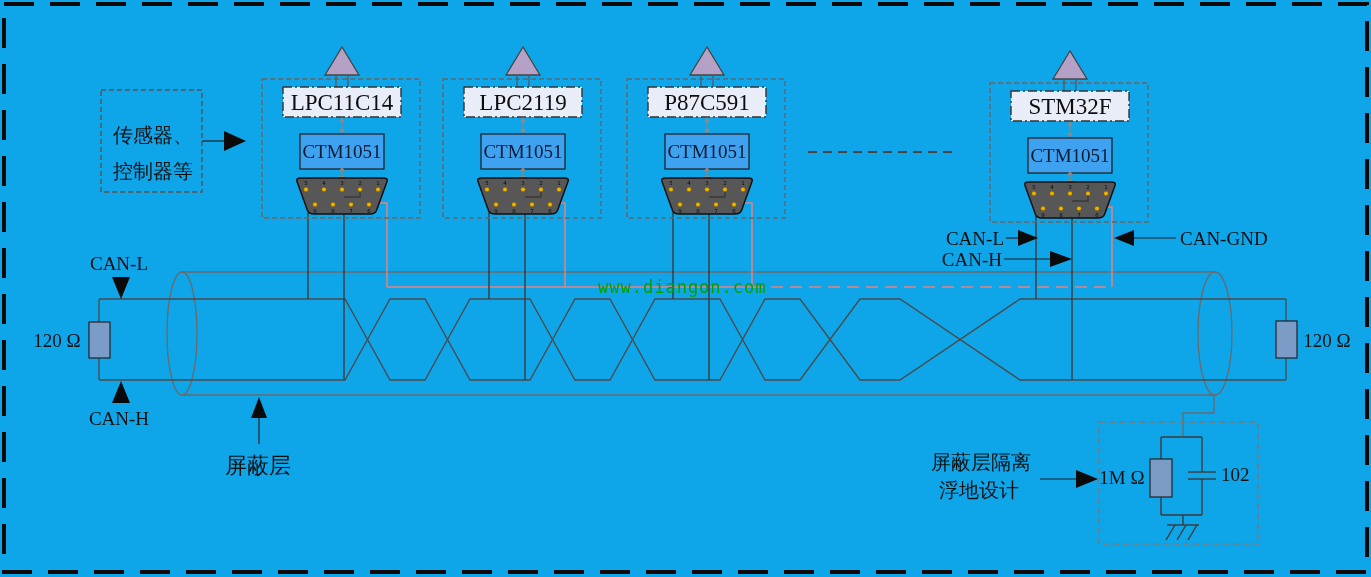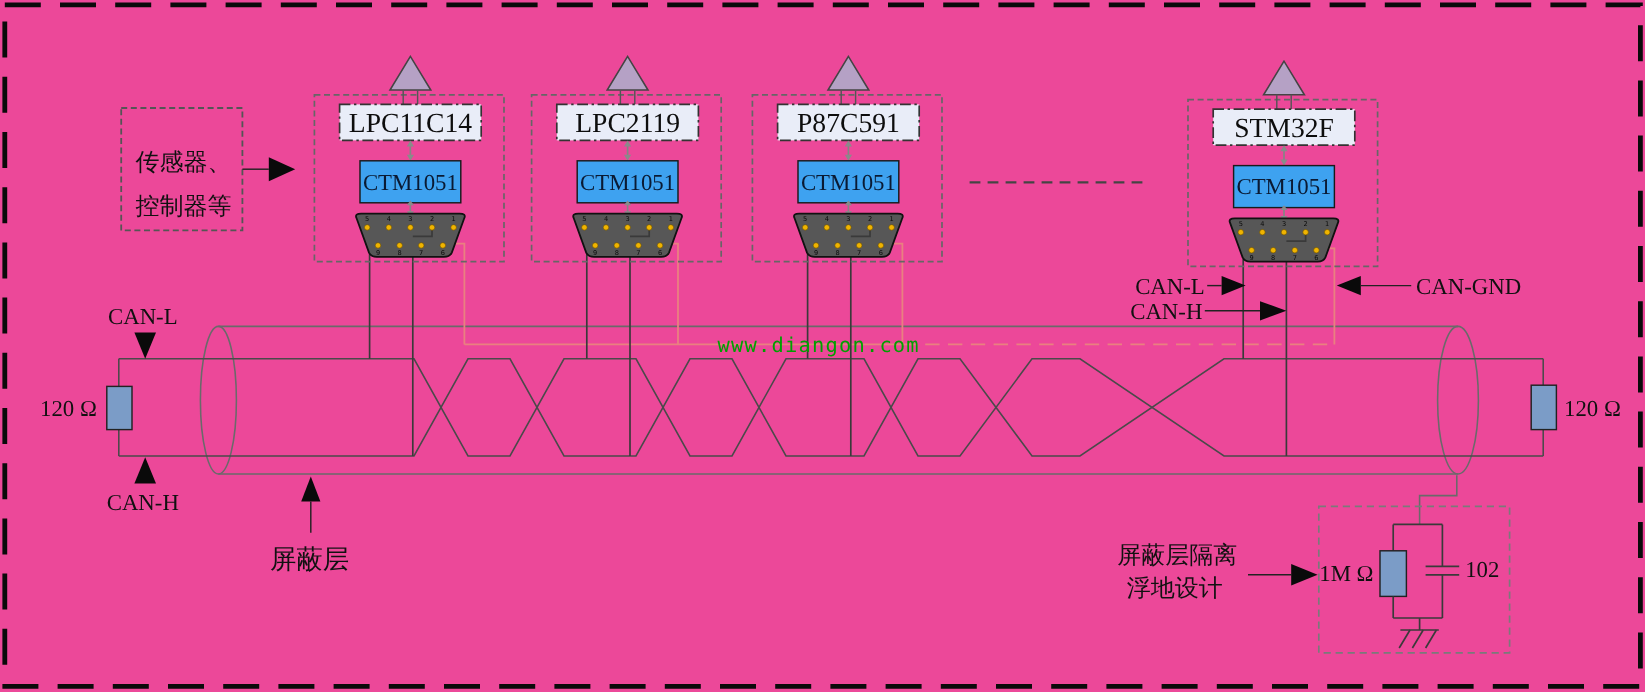--- a/index.html
+++ b/index.html
@@ -1,16 +1,16 @@
 <!DOCTYPE html>
 <html style="--ctm-blue: #3ea2f0; --antenna: #b5a1c5; --resistor-blue: #7b9cc7; --red-wire: #e98080; --wm-green: #00a000; --db9-gray: #575757; --pin-yellow: #f0b400; --mcu-fill: #e9edf8;"><head>
 <meta charset="utf-8">
 <style>
   html,body{margin:0;padding:0;background:#ffffff;}
-  #stage{position:relative;width:1371px;height:577px;background:#ec4899;overflow:hidden;
+  #stage{position:relative;width:1371px;height:577px;background:#0ea5e9;overflow:hidden;
          font-family:"Liberation Serif","DejaVu Serif",serif;}
   svg{position:absolute;left:0;top:0;}
   
   .outer-border{fill:none;stroke:#0a0a0a;stroke-width:4;stroke-dasharray:30 16;}
   .node-box{fill:none;stroke:#666;stroke-width:1.4;stroke-dasharray:5 3;}
   .mcu-box{fill:var(--mcu-fill,#e9edf8);stroke:#333;stroke-width:1.4;stroke-dasharray:9 3 2 3;}
   .ctm-box{fill:var(--ctm-blue,#3ea2f0);stroke:#1a1a1a;stroke-width:1.2;}
   .antenna{fill:var(--antenna,#b5a1c5);stroke:#444;stroke-width:1.3;}
   .leg{stroke:#555;stroke-width:1.2;fill:none;}
   .db9{fill:var(--db9-gray,#575757);stroke:#111;stroke-width:1.5;}

